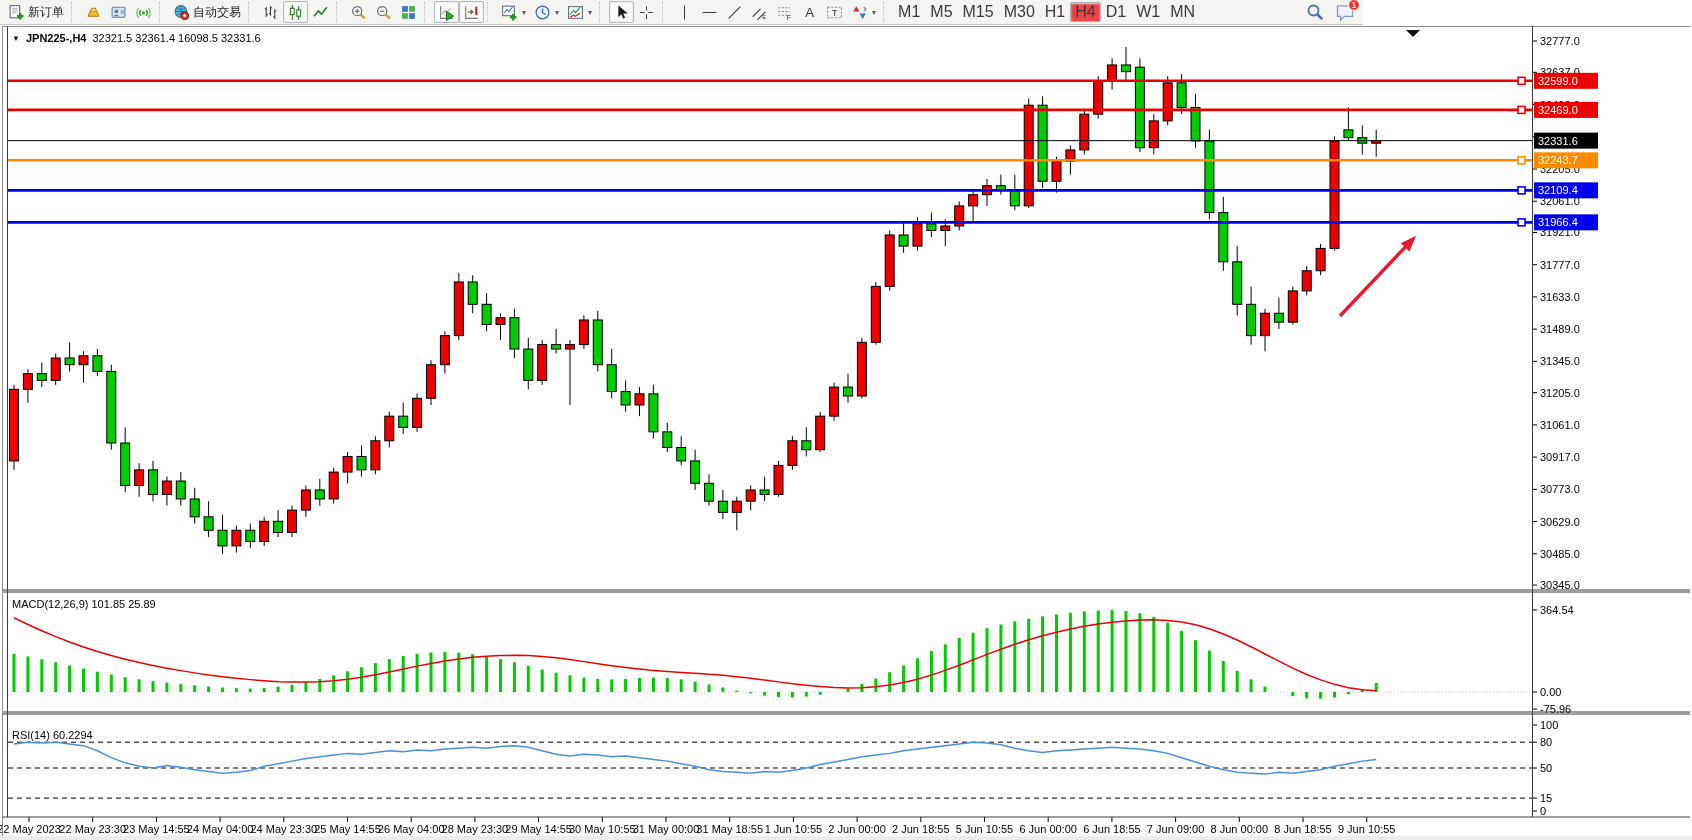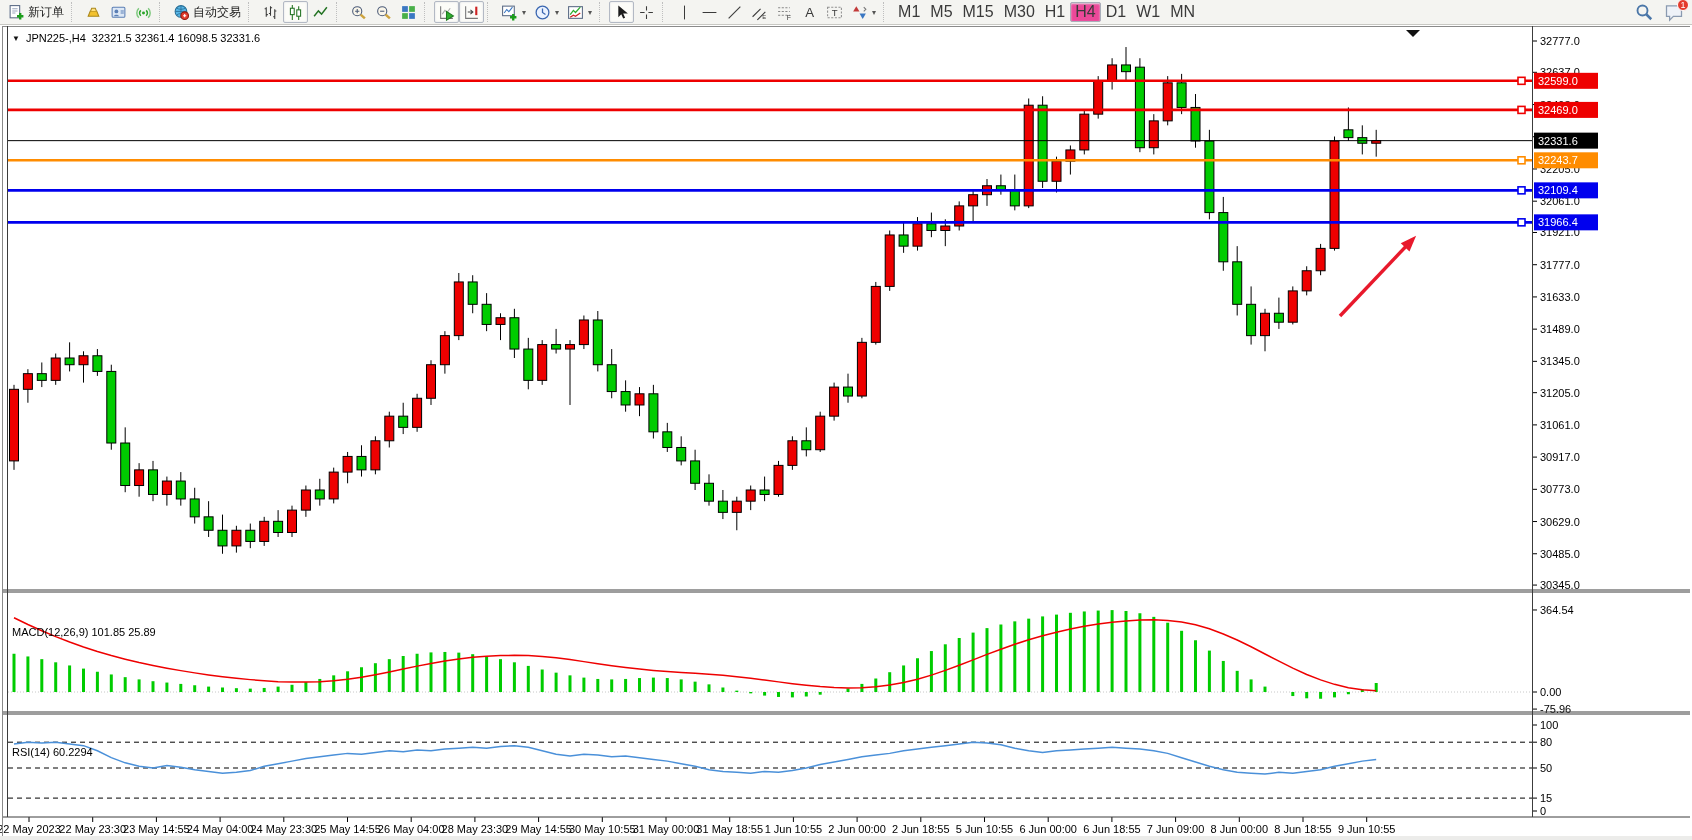--- a/index.html
+++ b/index.html
@@ -1,47 +1,47 @@
 <!DOCTYPE html>
 <html><head>
 <meta charset="utf-8">
 <style>
   *{box-sizing:border-box;margin:0;padding:0}
   html,body{width:1692px;height:840px;overflow:hidden;background:#fff;
     font-family:"Liberation Sans",sans-serif;-webkit-font-smoothing:antialiased}
   
-  #toolbar{position:absolute;left:0;top:0;width:1692px;height:25px;background:#f4f4f1;
+  #toolbar{position:absolute;left:0;top:0;width:1363px;height:25px;background:#f4f4f1;
     border-bottom:1px solid #c8c8c3;display:flex;align-items:center;padding-left:4px}
   .tb-group{display:flex;align-items:center}
   .tb-sep{width:6px;height:20px;border-left:1px dotted #bfbfbf;margin:0 4px 0 3px}
   .tb-btn{display:flex;align-items:center;gap:3px;height:22px;padding:0 3px;border:1px solid transparent;
     border-radius:2px;cursor:default;background:transparent}
   .tb-btn.active{background:#fcfcf8;border-color:#b3b9c4;box-shadow:inset 0 0 2px #d7dae0}
   .tb-btn .icon{width:17px;height:17px;display:inline-block}
   .tb-btn .icon svg{width:17px;height:17px;display:block}
   .tb-btn .lbl{font-size:12px;color:#222;white-space:nowrap}
   .tb-btn .dd{font-size:8px;color:#555;margin-left:1px}
   .tf-btn{height:20px;min-width:27px;padding:0 4px;border:1px solid transparent;border-radius:2px;
     font-size:16px;color:#3a3a3a;display:flex;align-items:center;justify-content:center}
-  .tf-btn.active{background:#ec4899;border-color:#a9afba;box-shadow:inset 0 1px 2px #d8dbe0}
+  .tf-btn.active{background:#ef4444;border-color:#a9afba;box-shadow:inset 0 1px 2px #d8dbe0}
   #tb-right{position:absolute;right:8px;top:2px;display:flex;align-items:center;gap:10px}
   .tb-right-btn{position:relative;width:20px;height:20px}
   .tb-right-btn svg{width:20px;height:20px}
   .badge{position:absolute;top:-3px;right:-5px;background:#e43b2c;color:#fff;font-size:9px;
     width:12px;height:12px;border-radius:50%;display:flex;align-items:center;justify-content:center;
     border:1px solid #fff}
   
   #chart-area{position:absolute;left:0;top:26px;width:1692px;height:814px;background:#fff}
   #chart-svg{position:absolute;left:0;top:0}
   .overlay-label{position:absolute;font-size:11px;color:#000;white-space:pre}
   #hdr{left:12px;top:6px;display:flex;gap:6px;align-items:center}
   #hdr .tri{font-size:8px;color:#111}
-  #hdr b{font-weight:normal}
-  #macd-label{left:12px;top:600px}
-  #rsi-label{left:12px;top:720px}
+  #hdr b{font-weight:bold}
+  #macd-label{left:12px;top:572px}
+  #rsi-label{left:12px;top:703px}
   text{font-family:"Liberation Sans",sans-serif}
 </style>
 </head>
 <body>
 
 <div id="toolbar">
     <div class="tb-group">
       <div class="tb-btn">
         <span class="icon">
           <svg viewBox="0 0 16 16">

